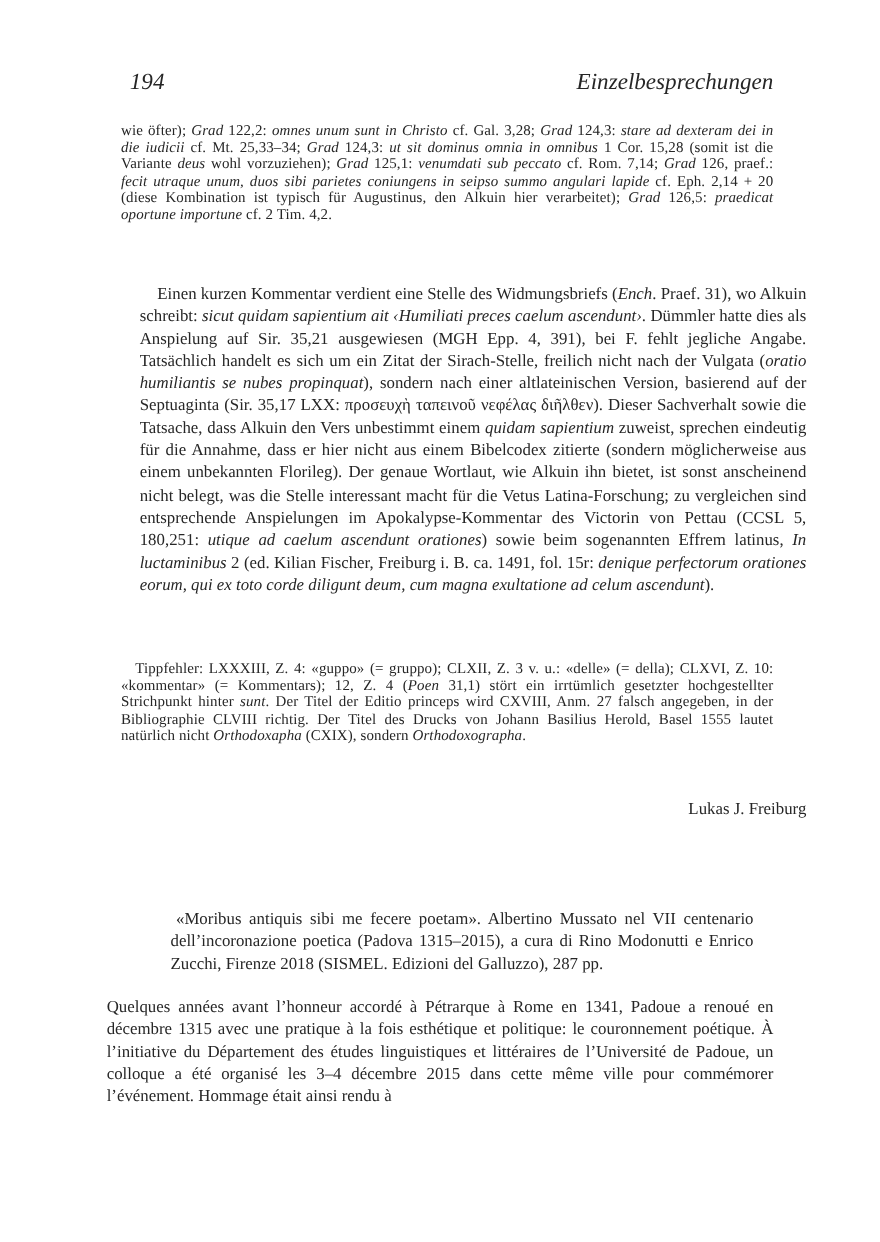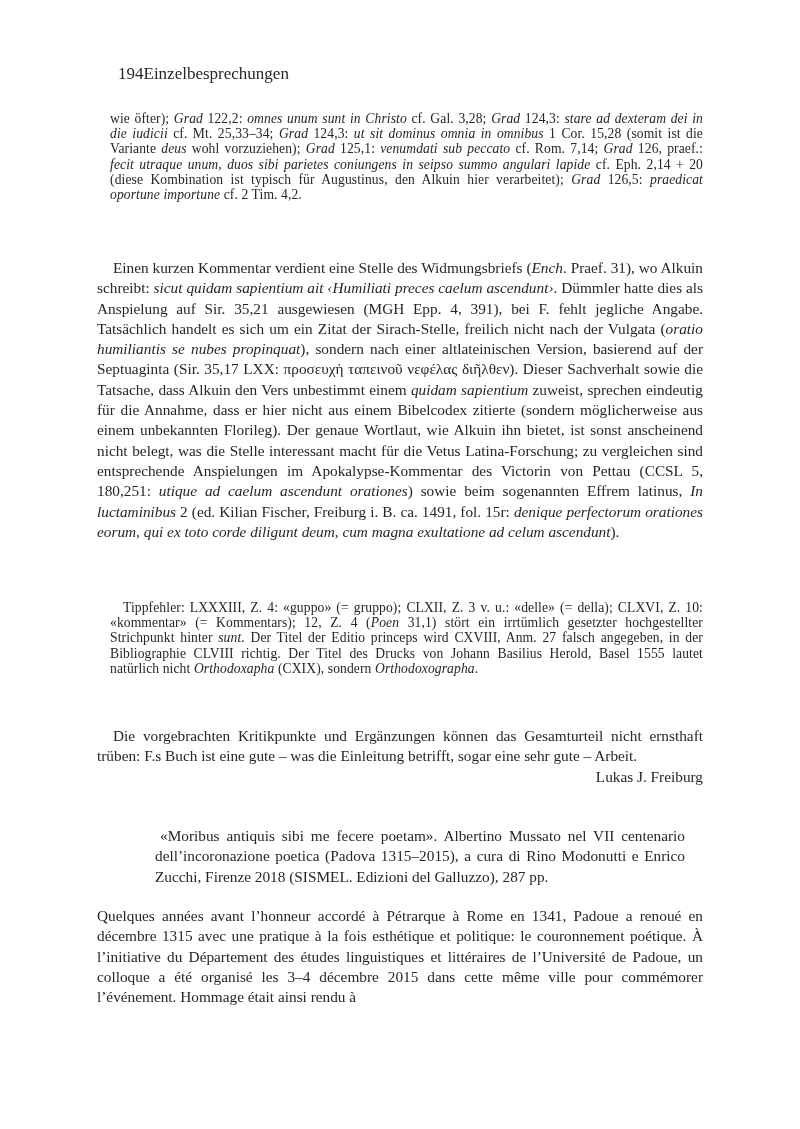--- a/index.html
+++ b/index.html
@@ -11,44 +11,46 @@
     font-family: "Liberation Serif", "DejaVu Serif", serif;
     color: #262626;
     overflow: hidden;
   }
   .running-head {
     position: absolute;
     top: 64px;
     left: 97px;
     width: 606px;
     display: flex;
+    justify-content: space-between;
     align-items: baseline;
-    font-size: 17px;
+    font-size: 21px;
     line-height: 20px;
+    font-style: italic;
   }
   .running-head .page-num { margin-left: 21px; }
   .block {
     position: absolute;
     margin: 0;
     text-align: justify;
   }
   .body-text {
     left: 97px;
     width: 606px;
     font-size: 15.3px;
     line-height: 20.3px;
   }
   .petit {
     left: 110px;
     width: 593px;
     font-size: 13.6px;
     line-height: 15.2px;
     letter-spacing: 0.1px;
   }
-  .indent { text-indent: 16px; }
+  .indent { text-indent: 16px; margin-left: 30px; }
   .indent-sm { text-indent: 13px; }
   .heading-block {
     left: 155px;
     width: 530px;
     font-size: 15.3px;
     line-height: 20.3px;
     text-indent: 5px;
   }
   .signature { float: right; }
   i { font-style: italic; }
@@ -62,19 +64,19 @@
     <span class="page-num">194</span>
     <span class="running-title">Einzelbesprechungen</span>
   </header>
 
   <p class="block petit" style="top:111px"><span>wie öfter); </span><i>Grad</i><span> 122,2: </span><i>omnes unum sunt in Christo</i><span> cf. Gal. 3,28; </span><i>Grad</i><span> 124,3: </span><i>stare ad dexteram dei in die iudicii</i><span> cf. Mt. 25,33–34; </span><i>Grad</i><span> 124,3: </span><i>ut sit dominus omnia in omnibus</i><span> 1 Cor. 15,28 (somit ist die Variante </span><i>deus</i><span> wohl vorzuziehen); </span><i>Grad</i><span> 125,1: </span><i>venumdati sub peccato</i><span> cf. Rom. 7,14; </span><i>Grad</i><span> 126, praef.: </span><i>fecit utraque unum, duos sibi parietes coniungens in seipso summo angulari lapide</i><span> cf. Eph. 2,14 + 20 (diese Kombination ist typisch für Augustinus, den Alkuin hier verarbeitet); </span><i>Grad</i><span> 126,5: </span><i>praedicat oportune importune</i><span> cf. 2 Tim. 4,2.</span></p>
 
   <p class="block body-text indent" style="top:258px"><span>Einen kurzen Kommentar verdient eine Stelle des Widmungsbriefs (</span><i>Ench</i><span>. Praef. 31), wo Alkuin schreibt: </span><i>sicut quidam sapientium ait ‹Humiliati preces caelum ascendunt›</i><span>. Dümmler hatte dies als Anspielung auf Sir. 35,21 ausgewiesen (MGH Epp. 4, 391), bei F. fehlt jegliche Angabe. Tatsächlich handelt es sich um ein Zitat der Sirach-Stelle, freilich nicht nach der Vulgata (</span><i>oratio humiliantis se nubes propinquat</i><span>), sondern nach einer altlateinischen Version, basierend auf der Septuaginta (Sir. 35,17 LXX: προσευχὴ ταπεινοῦ νεφέλας διῆλθεν). Dieser Sachverhalt sowie die Tatsache, dass Alkuin den Vers unbestimmt einem </span><i>quidam sapientium</i><span> zuweist, sprechen eindeutig für die Annahme, dass er hier nicht aus einem Bibelcodex zitierte (sondern möglicherweise aus einem unbekannten Florileg). Der genaue Wortlaut, wie Alkuin ihn bietet, ist sonst anscheinend nicht belegt, was die Stelle interessant macht für die Vetus Latina-Forschung; zu vergleichen sind entsprechende Anspielungen im Apokalypse-Kommentar des Victorin von Pettau (CCSL 5, 180,251: </span><i>utique ad caelum ascendunt orationes</i><span>) sowie beim sogenannten Effrem latinus, </span><i>In luctaminibus</i><span> 2 (ed. Kilian Fischer, Freiburg i. B. ca. 1491, fol. 15r: </span><i>denique perfectorum orationes eorum, qui ex toto corde diligunt deum, cum magna exultatione ad celum ascendunt</i><span>).</span></p>
 
   <p class="block petit indent-sm" style="top:600px"><span>Tippfehler: LXXXIII, Z. 4: «guppo» (= gruppo); CLXII, Z. 3 v. u.: «delle» (= della); CLXVI, Z. 10: «kommentar» (= Kommentars); 12, Z. 4 (</span><i>Poen</i><span> 31,1) stört ein irrtümlich gesetzter hochgestellter Strichpunkt hinter </span><i>sunt</i><span>. Der Titel der Editio princeps wird CXVIII, Anm. 27 falsch angegeben, in der Bibliographie CLVIII richtig. Der Titel des Drucks von Johann Basilius Herold, Basel 1555 lautet natürlich nicht </span><i>Orthodoxapha</i><span> (CXIX), sondern </span><i>Orthodoxographa</i><span>.</span></p>
 
-  <p class="block body-text indent" style="top:726px"><span>Die vorgebrachten Kritikpunkte und Ergänzungen können das Gesamturteil nicht ernsthaft trüben: F.s Buch ist eine gute – was die Einleitung betrifft, sogar eine sehr gute – Arbeit.</span><span class="signature">Lukas J. Freiburg</span></p>
+  <p class="block body-text indent" style="top:726px"><span class="signature">Lukas J. Freiburg</span></p>
 
   <p class="block heading-block" style="top:826px">«Moribus antiquis sibi me fecere poetam». Albertino Mussato nel VII centenario dell’incoronazione poetica (Padova 1315–2015), a cura di Rino Modonutti e Enrico Zucchi, Firenze 2018 (SISMEL. Edizioni del Galluzzo), 287 pp.</p>
 
   <p class="block body-text" style="top:906px">Quelques années avant l’honneur accordé à Pétrarque à Rome en 1341, Padoue a renoué en décembre 1315 avec une pratique à la fois esthétique et politique: le couronnement poétique. À l’initiative du Département des études linguistiques et littéraires de l’Université de Padoue, un colloque a été organisé les 3–4 décembre 2015 dans cette même ville pour commémorer l’événement. Hommage était ainsi rendu à</p>
 
 </div>
 
 </body></html>

